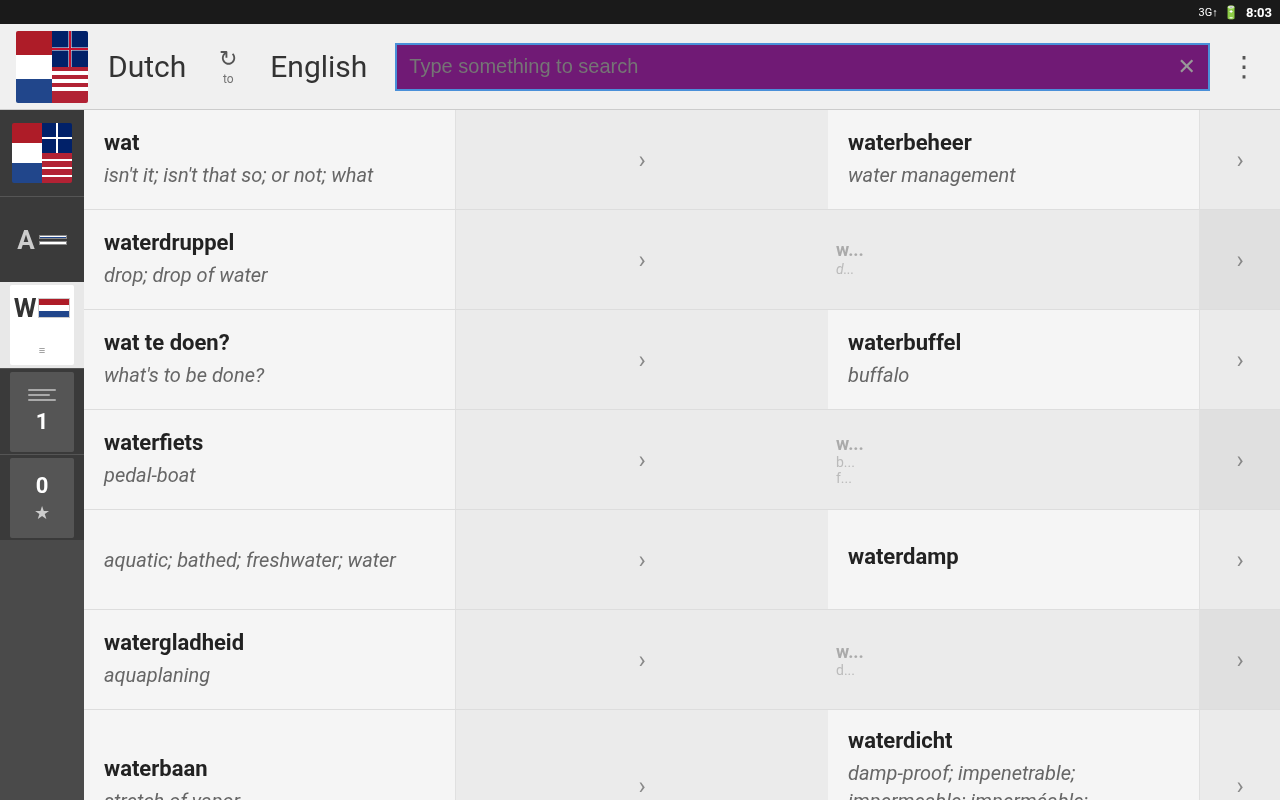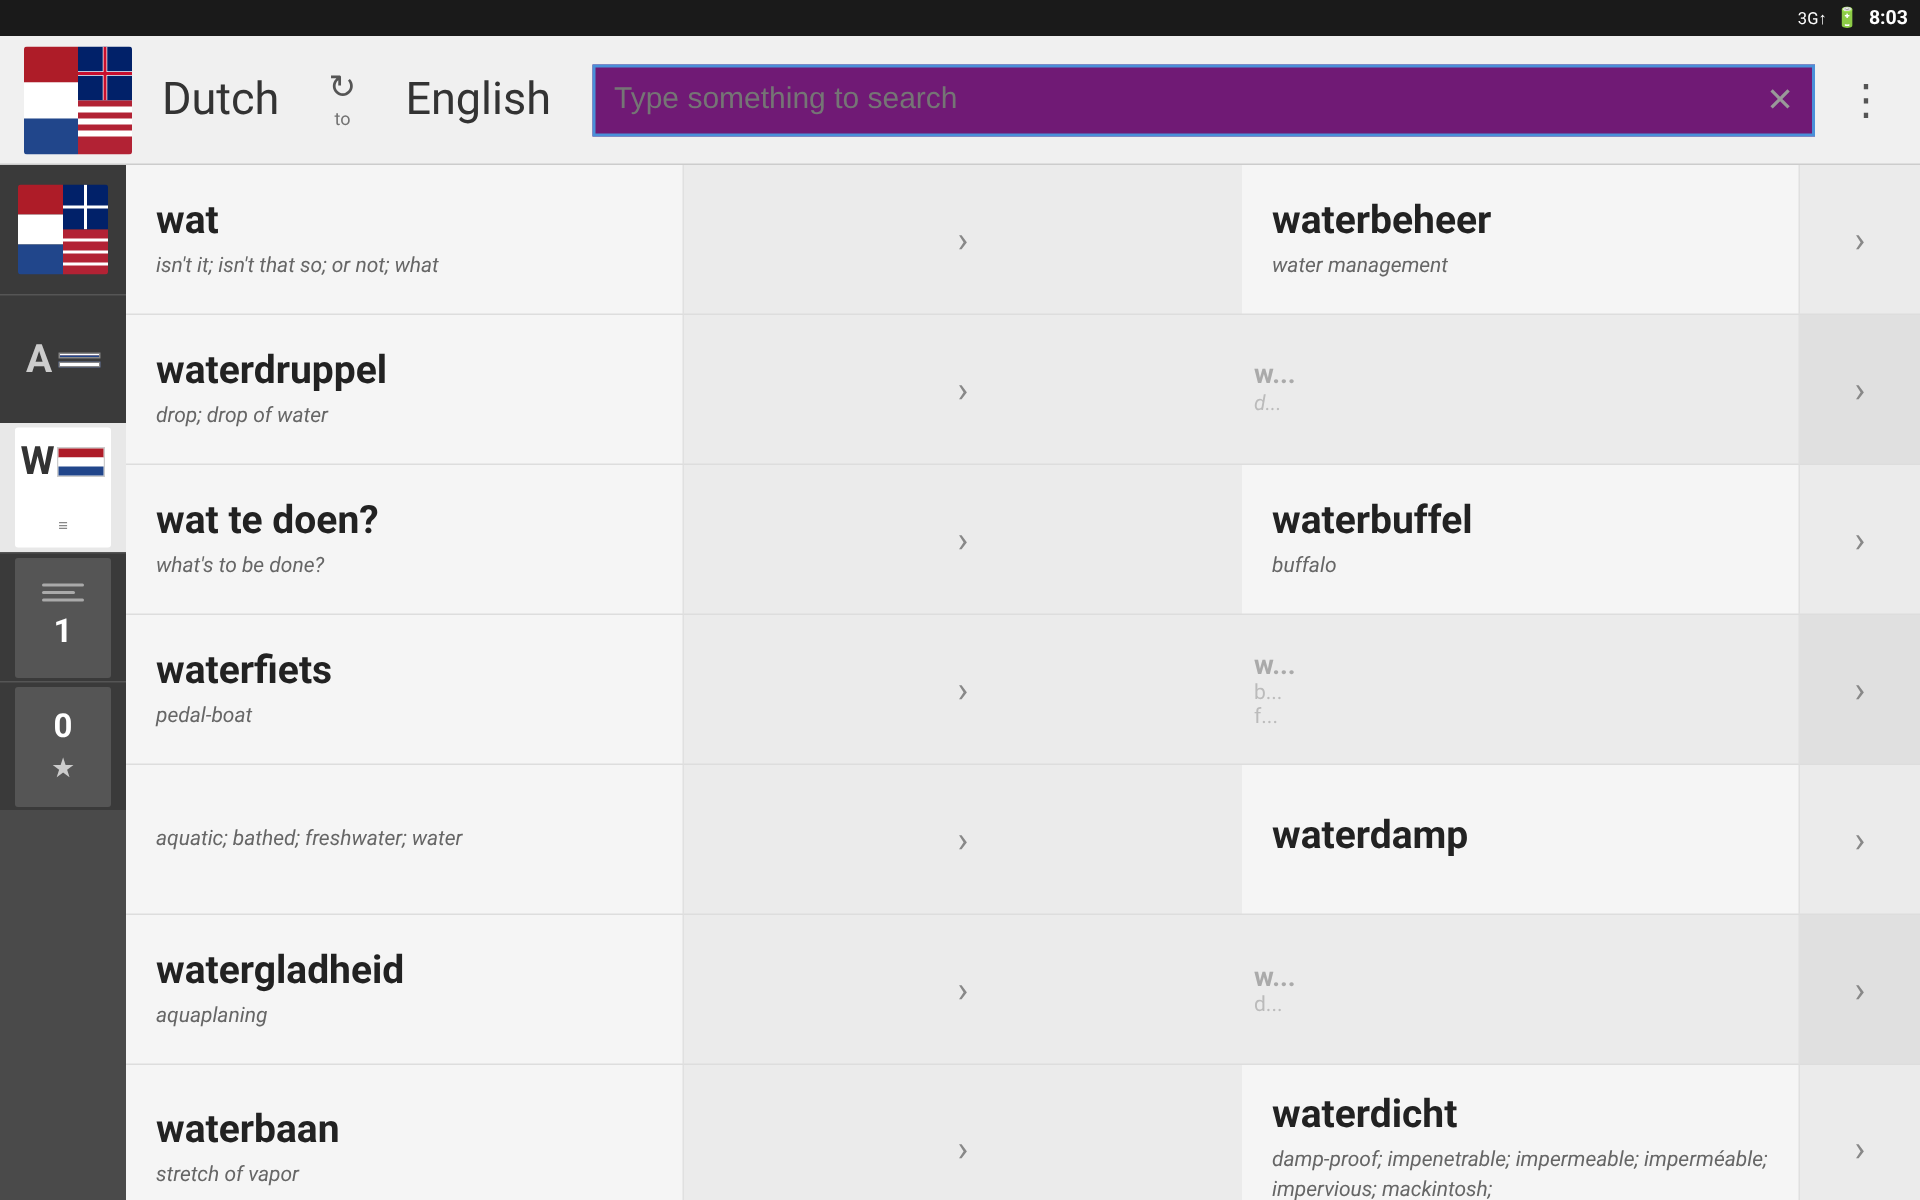--- a/index.html
+++ b/index.html
@@ -152,28 +152,28 @@
     .entry-cell.arrow-cell {
       display: flex;
       align-items: center;
       justify-content: center;
       padding: 0;
       background: #ebebeb;
       border-right: none;
     }
 
     .entry-word {
-      font-size: 26px;
+      font-size: 22px;
       font-weight: bold;
       color: #222;
       margin-bottom: 6px;
     }
 
     .entry-translation {
-      font-size: 14px;
+      font-size: 20px;
       color: #666;
       font-style: italic;
       line-height: 1.4;
     }
 
     .chevron {
       font-size: 24px;
       color: #888;
     }
 

